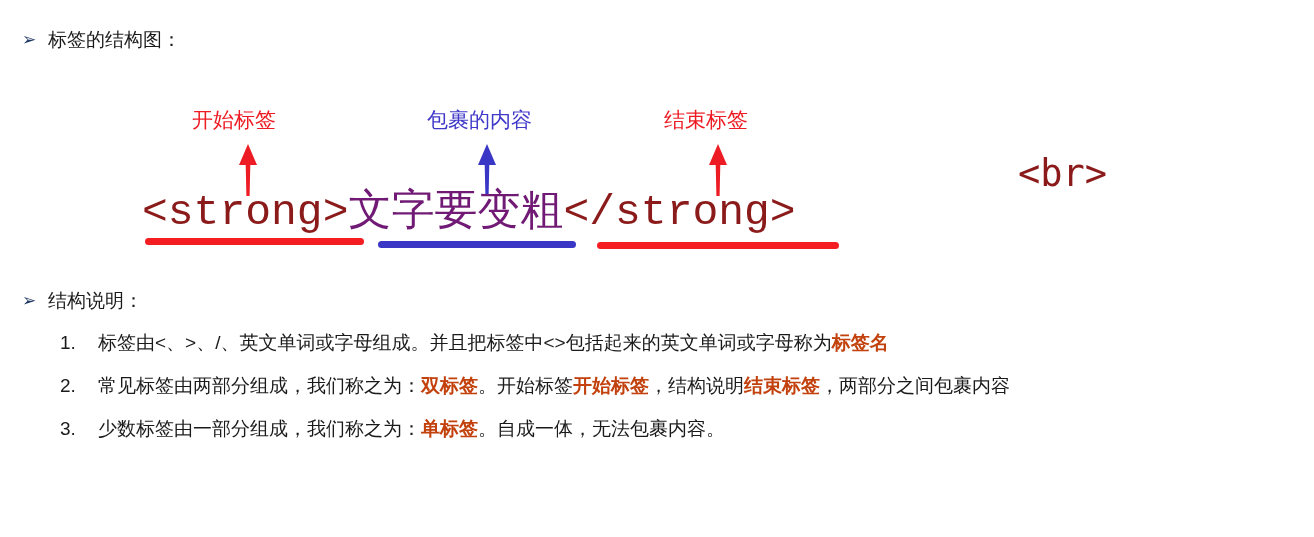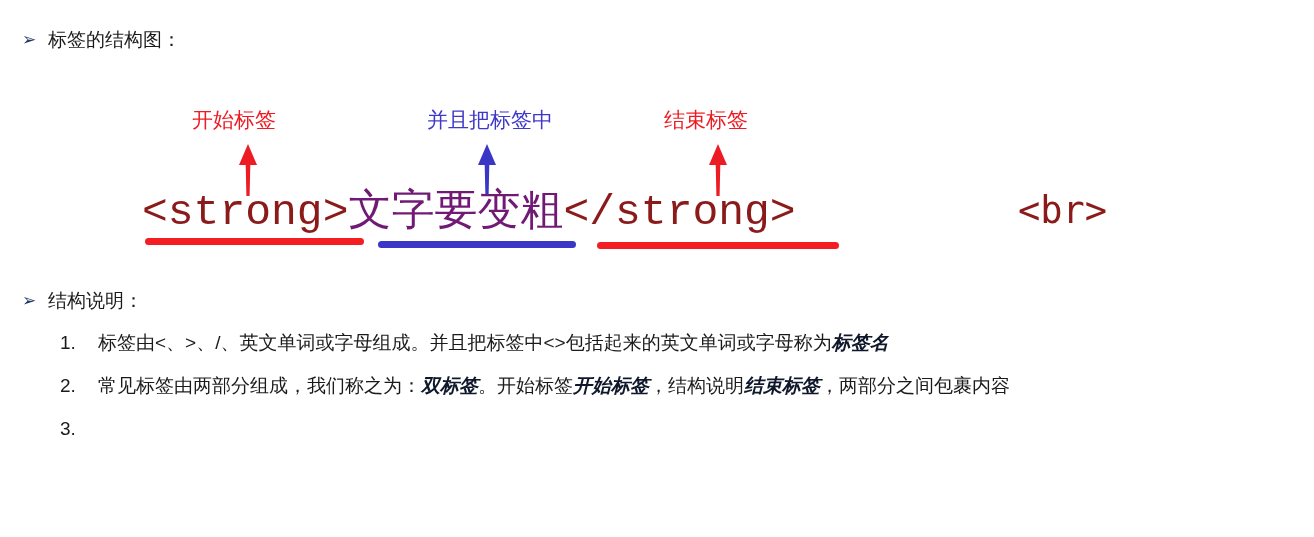--- a/index.html
+++ b/index.html
@@ -106,21 +106,20 @@
 
   
   .void-tags {
     position: absolute;
     left: 1018px;
     top: 50px;
     font-family: "DejaVu Sans Mono", "Liberation Mono", monospace;
     font-size: 37px;
     line-height: 57px;
     color: #8B1A1A;
-    margin-top: 37px;
   }
   .void-tag { display: block; white-space: nowrap; }
 
   
   .num-list {
     position: absolute;
     left: 60px;
     top: 330px;
     width: 1240px;
   }
@@ -135,34 +134,34 @@
     font-size: 19px;
     line-height: 26px;
     color: #1a1a1a;
   }
   .num-body {
     font-size: 19px;
     line-height: 26px;
     color: #1a1a1a;
     white-space: nowrap;
   }
-  .hl { color: #0f172a; font-weight: bold; font-style: italic; }
+  .hl { color: #c2410c; font-weight: bold; }
 </style>
 </head>
 <body>
 
 <div class="bullet-row" id="heading-structure-diagram">
   <span class="bullet-marker">➢</span>
   <span class="bullet-text">标签的结构图：</span>
 </div>
 
 <div class="diagram">
 
   <div class="anno-label" id="anno-label-start">开始标签</div>
-  <div class="anno-label" id="anno-label-inner">并且把标签中</div>
+  <div class="anno-label" id="anno-label-inner">包裹的内容</div>
   <div class="anno-label" id="anno-label-end">结束标签</div>
 
   <svg class="anno-arrow" id="anno-arrow-start" viewBox="0 0 22 54">
     <path d="M11 1 L20 22 L13.3 22 L12.6 53 L9.4 53 L8.7 22 L2 22 Z" fill="#ED1C24"></path>
   </svg>
   <svg class="anno-arrow" id="anno-arrow-inner" viewBox="0 0 22 54">
     <path d="M11 1 L20 22 L13.3 22 L12.6 53 L9.4 53 L8.7 22 L2 22 Z" fill="#3A37C6"></path>
   </svg>
   <svg class="anno-arrow" id="anno-arrow-end" viewBox="0 0 22 54">
     <path d="M11 1 L20 22 L13.3 22 L12.6 53 L9.4 53 L8.7 22 L2 22 Z" fill="#ED1C24"></path>
@@ -188,14 +187,15 @@
   <div class="num-item">
     <span class="num-index">1.</span>
     <span class="num-body"><span>标签由&lt;、&gt;、/、英文单词或字母组成。并且把标签中&lt;&gt;包括起来的英文单词或字母称为</span><span class="hl">标签名</span></span>
   </div>
   <div class="num-item">
     <span class="num-index">2.</span>
     <span class="num-body"><span>常见标签由两部分组成，我们称之为：</span><span class="hl">双标签</span><span>。开始标签</span><span class="hl">开始标签</span><span>，结构说明</span><span class="hl">结束标签</span><span>，两部分之间包裹内容</span></span>
   </div>
   <div class="num-item">
     <span class="num-index">3.</span>
+    <span class="num-body"><span>少数标签由一部分组成，我们称之为：</span><span class="hl">单标签</span><span>。自成一体，无法包裹内容。</span></span>
   </div>
 </div>
 
 </body></html>

